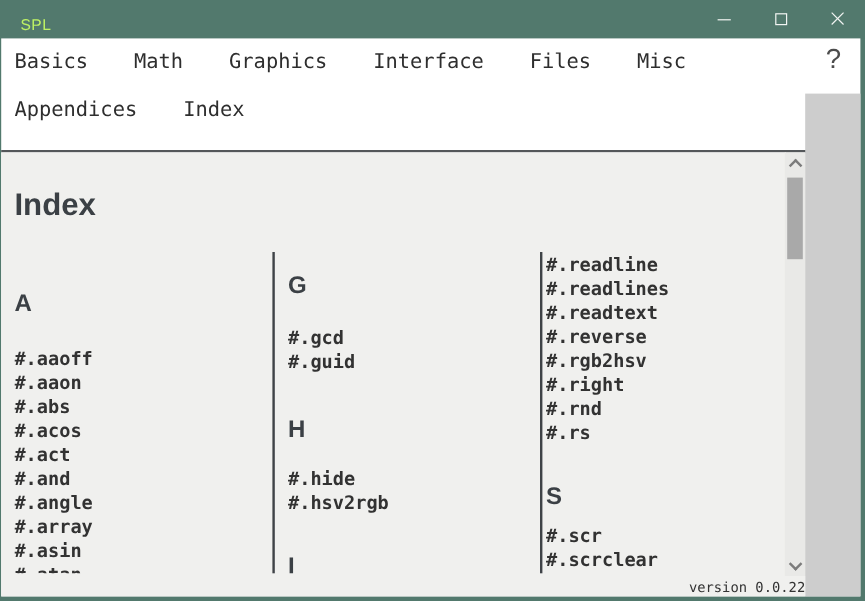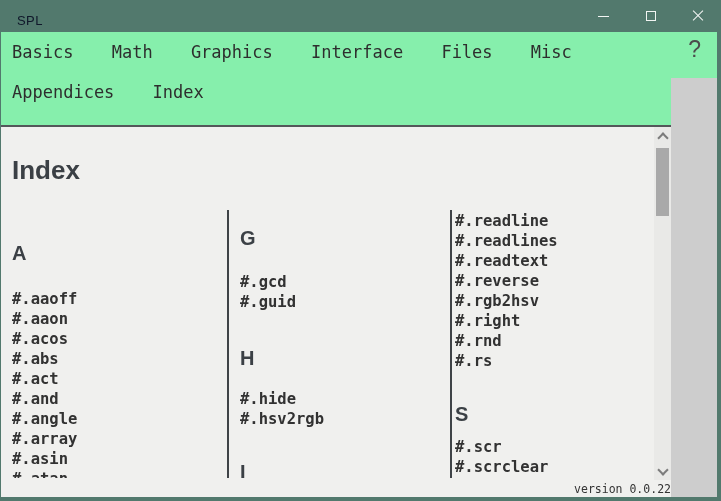--- a/index.html
+++ b/index.html
@@ -6,32 +6,32 @@
   .window{
     position:relative;width:721px;height:501px;
     background:#52796d;overflow:hidden;
     font-family:"DejaVu Sans",sans-serif;
     cursor:default;user-select:none;
   }
   
   .titlebar{position:absolute;top:0;left:0;width:721px;height:32px;background:#52796d;}
   .titlebar-title{
     position:absolute;left:17px;top:0;height:40px;display:flex;align-items:center;
-    font:13px "Liberation Sans",sans-serif;color:#0f172a;letter-spacing:.4px;
+    font:13px "Liberation Sans",sans-serif;color:#bef264;letter-spacing:.4px;
   }
   .controls{position:absolute;right:0;top:0;height:32px;display:flex;}
   .ctrl{width:47px;height:32px;display:flex;align-items:center;justify-content:center;}
   .min-glyph{width:11px;height:1px;background:#f2f5f3;}
   .max-glyph{width:10px;height:10px;border:1px solid #f2f5f3;box-sizing:border-box;}
   .close-glyph{position:relative;width:14px;height:14px;}
   .close-glyph i{position:absolute;left:0;top:6px;width:14px;height:1px;background:#f2f5f3;}
   .close-glyph i.a{transform:rotate(45deg);}
   .close-glyph i.b{transform:rotate(-45deg);}
   
-  .wbody{position:absolute;left:1px;top:32px;width:716px;height:465px;background:#86efac;}
+  .wbody{position:absolute;left:1px;top:32px;width:716px;height:465px;background:#ffffff;}
   
   .menu-row{position:absolute;left:11px;white-space:nowrap;
     font:17px "DejaVu Sans Mono","Liberation Mono",monospace;color:#2e2e2e;line-height:22px;}
   .menu-row1{top:9px;}
   .menu-row2{top:49px;text-align:right;}
   .menu-item{display:inline-block;margin-right:28px;cursor:pointer;}
   .help-btn{position:absolute;top:4px;right:16px;
     font:300 23px "Liberation Sans",sans-serif;color:#4c4c4c;cursor:pointer;}
   .separator{position:absolute;top:93px;left:0;width:671px;height:2px;background:#54575a;}
   
@@ -124,22 +124,22 @@
 
       <div class="columns">
         <div class="divider div1"></div>
         <div class="divider div2"></div>
 
         <div class="col col1">
           <span class="letter">A</span>
           <div class="entries">
             <span class="entry">#.aaoff</span>
             <span class="entry">#.aaon</span>
+            <span class="entry">#.abs</span>
             <span class="entry">#.acos</span>
-            <span class="entry">#.abs</span>
             <span class="entry">#.act</span>
             <span class="entry">#.and</span>
             <span class="entry">#.angle</span>
             <span class="entry">#.array</span>
             <span class="entry">#.asin</span>
             <span class="entry">#.atan</span>
           </div>
         </div>
 
         <div class="col col2">

